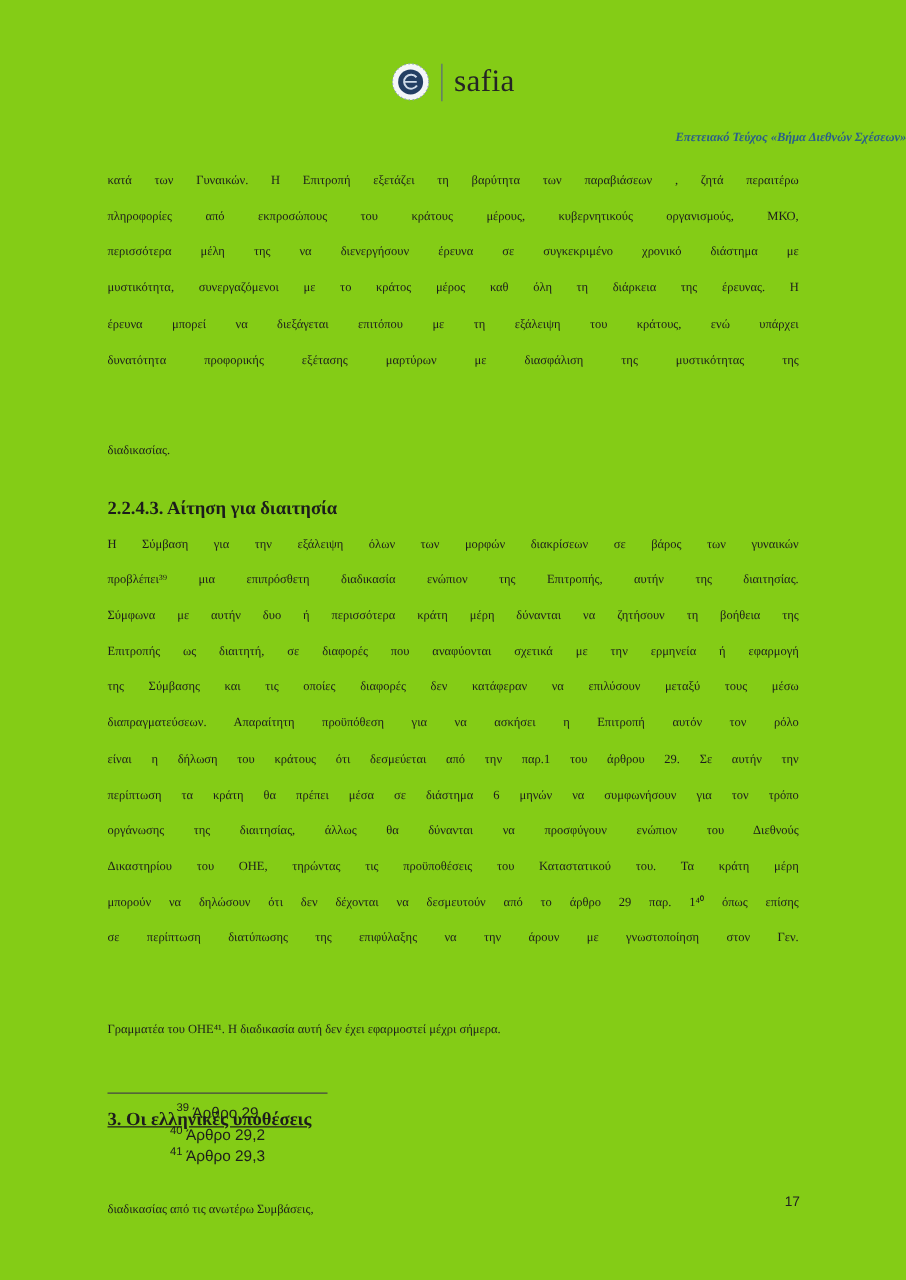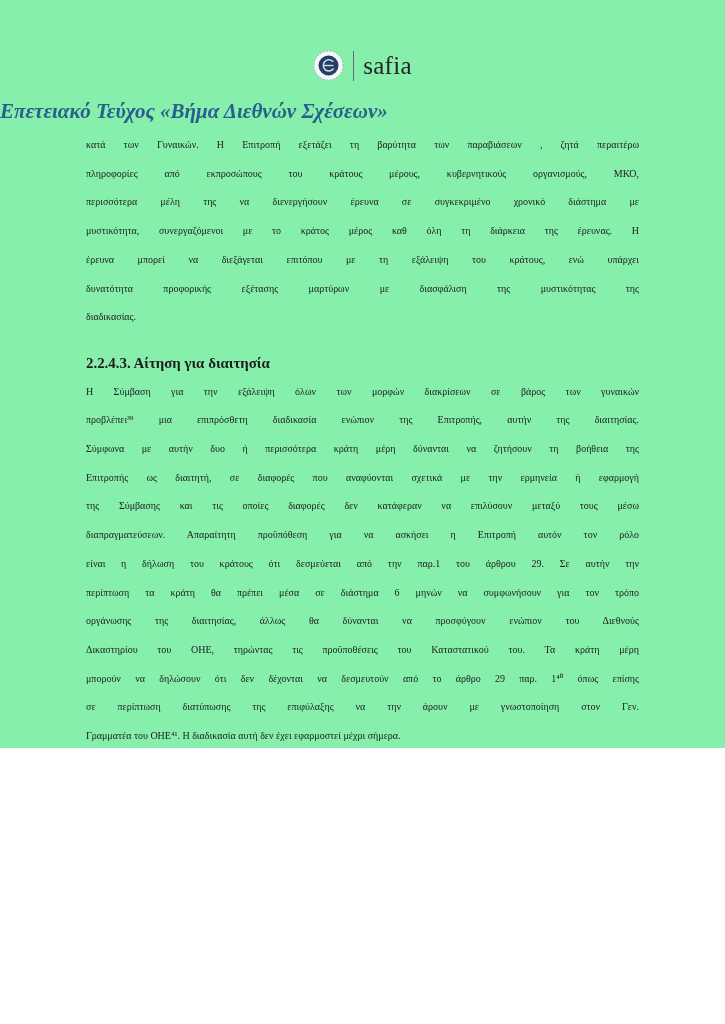--- a/index.html
+++ b/index.html
@@ -1,20 +1,20 @@
 <!DOCTYPE html>
 <html lang="el"><head>
 <meta charset="utf-8">
 <style>
   html, body { margin: 0; padding: 0; background: #ffffff; }
   .page {
     position: relative;
     width: 725px;
-    height: 748px;
-    background: #86efac;
+    height: 1024px;
+    background: #84cc16;
     font-family: "Liberation Serif", serif;
     color: #1c1c1c;
     overflow: hidden;
     margin: 0 auto;
   }
 
   
   .logo-row {
     display: flex;
     align-items: center;
@@ -25,38 +25,38 @@
   .logo-divider { width: 1px; height: 30px; background: #5a6b7c; }
   .logo-word {
     font-family: "Liberation Serif", serif;
     font-size: 25px;
     color: #252525;
     letter-spacing: 0.3px;
   }
 
   .doc-title {
     margin-top: 20px;
-    text-align: left;
+    text-align: right;
     color: #2A5E8C;
     font-weight: bold;
     font-style: italic;
-    font-size: 21px;
+    font-size: 10px;
     line-height: 20px;
   }
 
   
   .content { margin: 10px 86px 0 86px; width: 553px; }
   .para { margin: 0; }
   .tline {
     font-size: 10px;
     line-height: 28.7px;
     text-align: justify;
     text-align-last: justify;
   }
-  .tline-last { text-align-last: left; }
+  .tline-last { text-align-last: left; margin-top: 44px; }
   .heading {
     font-weight: bold;
     font-size: 14.9px;
     line-height: 28.7px;
   }
   .heading-arbitration { margin-top: 17px; }
   .heading-greek-cases { margin-top: 43px; text-decoration: underline; }
 
   
   .footnote-block {

